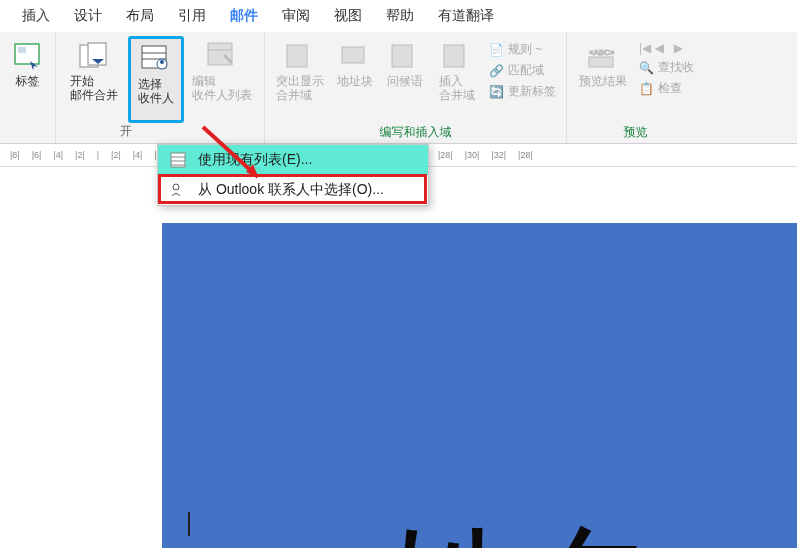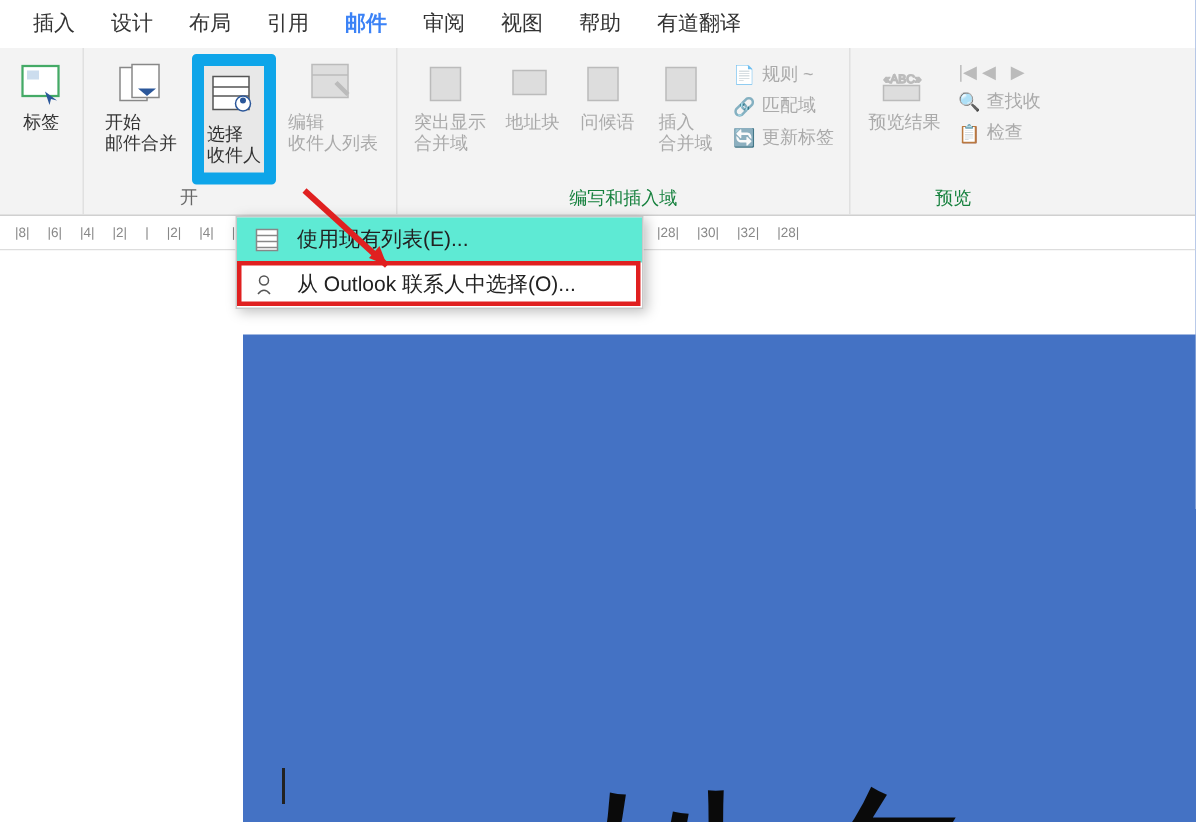--- a/index.html
+++ b/index.html
@@ -9,21 +9,21 @@
 .tab.active{color:#3b82f6;font-weight:700}
 .ribbon{height:112px;background:#f3f3f3;display:flex;border-bottom:1px solid #d0d0d0;position:relative}
 .group{display:flex;flex-direction:column;align-items:center;padding:4px 6px 0;border-right:1px solid #e0e0e0}
 .group-items{display:flex;gap:2px;flex:1}
 .group-label{font-size:12px;color:#15803d;padding:3px 0 2px;text-align:center}
 .big-btn{display:flex;flex-direction:column;align-items:center;justify-content:flex-start;width:54px;padding:4px 2px;cursor:pointer;border-radius:3px}
 .big-btn .icon{width:32px;height:32px;display:flex;align-items:center;}
 .big-btn .lbl{font-size:12px;color:#333;line-height:14px;margin-top:2px}
 .big-btn.disabled .lbl{color:#aaa}
 .big-btn.disabled .icon svg *{stroke:#bbb;fill:#ddd}
-.sel{border:8px solid #0ea5e9;background:#e8e8e8}
+.sel{border:3px solid #0ea5e9;background:#e8e8e8}
 .small-col{display:flex;flex-direction:column;justify-content:flex-start;gap:2px;padding-top:4px}
 .small-item{display:flex;align-items:center;gap:4px;font-size:12px;color:#aaa;padding:1px 4px;white-space:nowrap}
 .ruler{height:23px;background:#fff;display:flex;align-items:center;padding-left:4px;font-size:9px;color:#888;letter-spacing:0px;border-bottom:1px solid #ddd;overflow:hidden}
 .ruler span{margin:0 6px}
 .doc-area{position:absolute;left:0;right:0;top:167px;bottom:0;background:#fff}
 .page{position:absolute;left:162px;top:56px;width:680px;height:400px;background:#4472c4}
 .cursor-line{position:absolute;left:188px;top:345px;width:2px;height:24px;background:#222}
 .big-text{position:absolute;left:382px;top:355px;font-size:140px;color:#0a0a0a;font-family:"SimSun","STSong",serif;font-weight:500;line-height:1}
 .dropdown{position:absolute;left:157px;top:144px;width:272px;background:#fff;border:1px solid #c8c8c8;box-shadow:2px 2px 8px rgba(0,0,0,.25);z-index:100}
 .dd-item{display:flex;align-items:center;height:30px;padding:0 10px;font-size:14px;color:#222;cursor:pointer}

